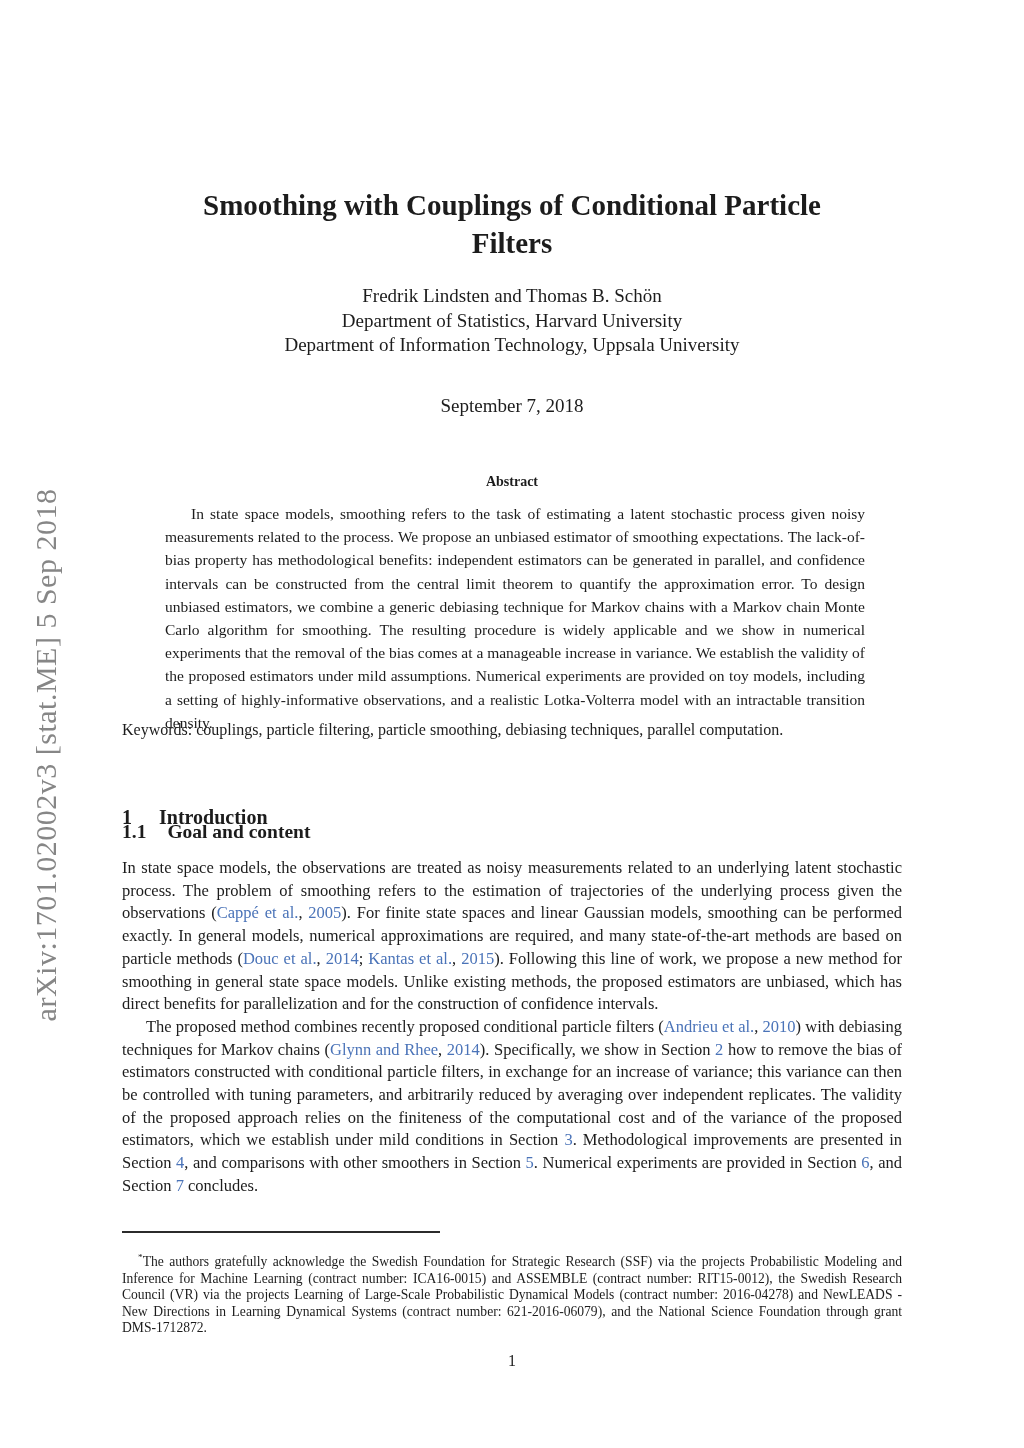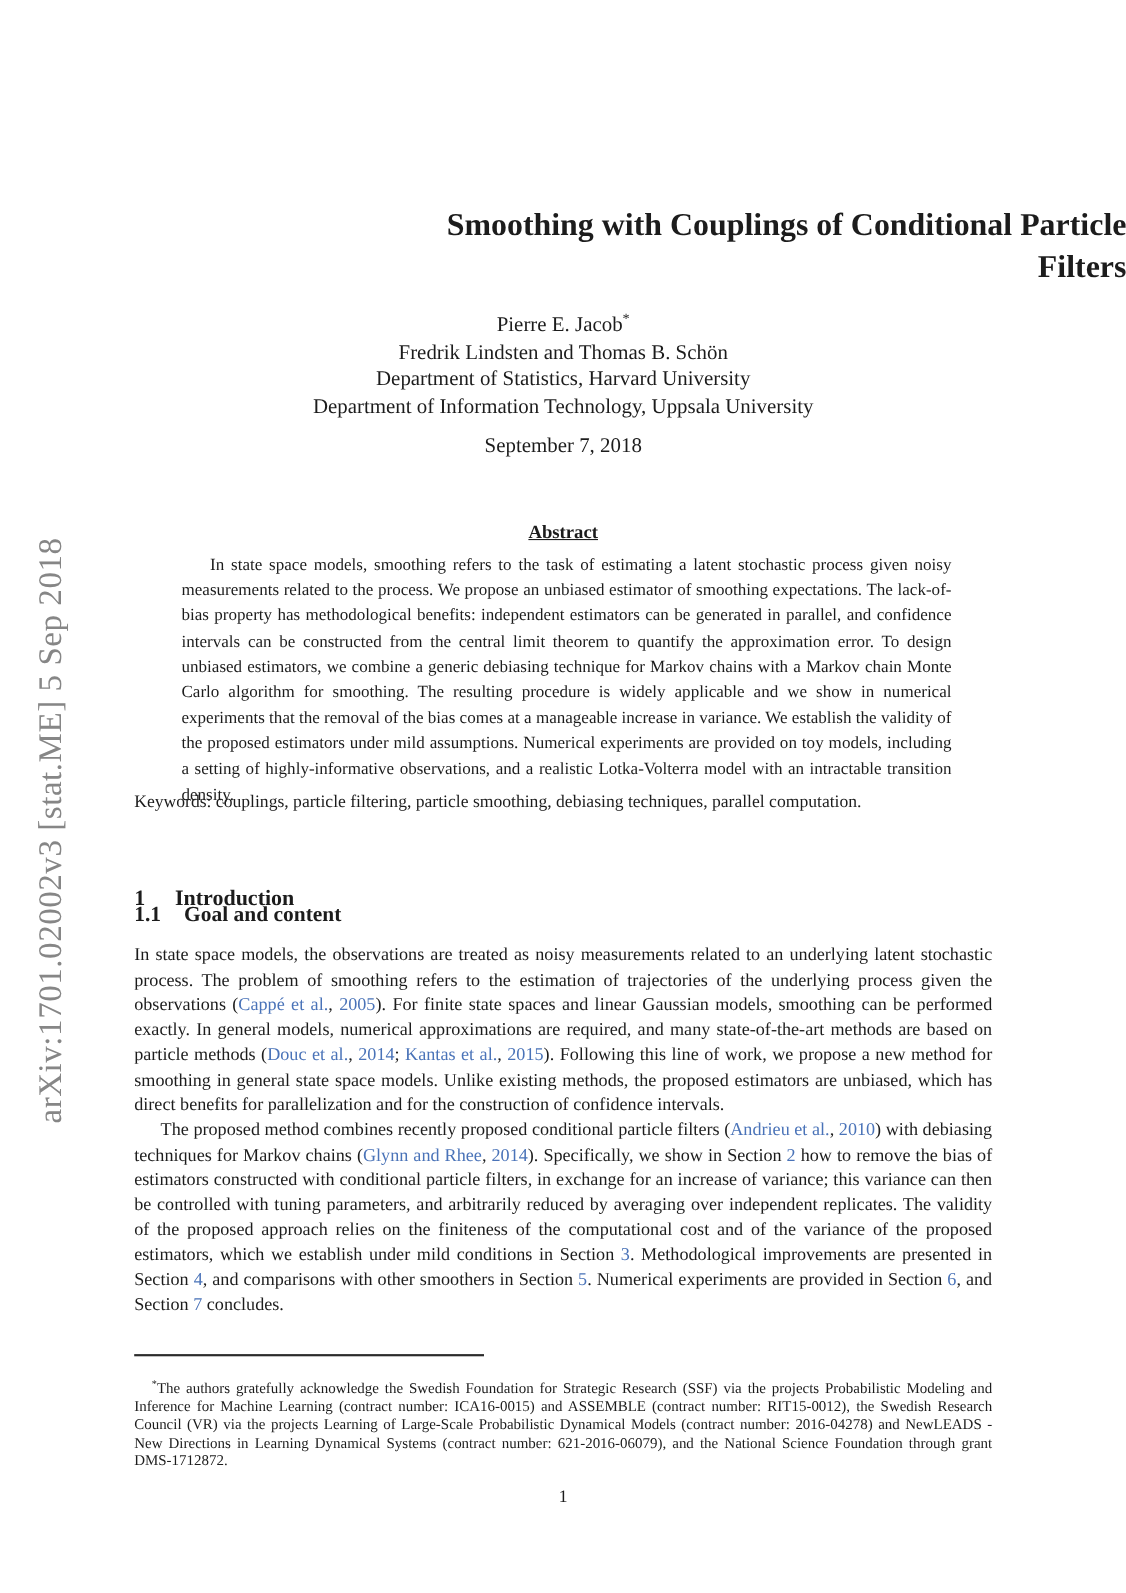--- a/index.html
+++ b/index.html
@@ -21,33 +21,33 @@
     position:absolute;
     top:755px;left:46px;
     transform:translate(-50%,-50%) rotate(-90deg);
     white-space:nowrap;
     font-size:30px;
     color:var(--stamp);
     letter-spacing:0.5px;
   }
   .title{
     position:absolute;top:186px;left:0;width:100%;
-    text-align:right;font-weight:bold;font-size:29px;line-height:38px;
+    text-align:center;font-weight:bold;font-size:29px;line-height:38px;
   }
   .authors{
     position:absolute;top:284px;left:0;width:100%;
     text-align:center;font-size:19px;line-height:24.6px;
   }
   .date{
     position:absolute;top:395px;left:0;width:100%;
     text-align:center;font-size:19px;
   }
   .abstract-heading{
     position:absolute;top:474px;left:0;width:100%;
-    text-align:center;font-size:17px;font-weight:bold;text-decoration:underline;
+    text-align:center;font-size:14px;font-weight:bold;
   }
   .abstract-body{
     position:absolute;top:502px;left:165px;width:700px;
     font-size:15.5px;line-height:23.2px;
     text-align:justify;text-indent:26px;
   }
   .keywords{
     position:absolute;top:721px;left:122px;width:780px;
     font-size:16px;
   }
@@ -88,21 +88,20 @@
 <div class="page">
 
   <div class="arxiv-stamp">arXiv:1701.02002v3  [stat.ME]  5 Sep 2018</div>
 
   <div class="title">
     <span style="display:block">Smoothing with Couplings of Conditional Particle</span>
     <span style="display:block">Filters</span>
   </div>
 
   <div class="authors">
-    <span style="display:block"><span>Pierre E. Jacob</span><sup>*</sup></span>
     <span style="display:block">Fredrik Lindsten and Thomas B. Schön</span>
     <span style="display:block">Department of Statistics, Harvard University</span>
     <span style="display:block">Department of Information Technology, Uppsala University</span>
   </div>
 
   <div class="date">September 7, 2018</div>
 
   <div class="abstract-heading">Abstract</div>
 
   <div class="abstract-body">In state space models, smoothing refers to the task of estimating a latent stochastic process given noisy measurements related to the process. We propose an unbiased estimator of smoothing expectations. The lack-of-bias property has methodological benefits: independent estimators can be generated in parallel, and confidence intervals can be constructed from the central limit theorem to quantify the approximation error. To design unbiased estimators, we combine a generic debiasing technique for Markov chains with a Markov chain Monte Carlo algorithm for smoothing. The resulting procedure is widely applicable and we show in numerical experiments that the removal of the bias comes at a manageable increase in variance. We establish the validity of the proposed estimators under mild assumptions. Numerical experiments are provided on toy models, including a setting of highly-informative observations, and a realistic Lotka-Volterra model with an intractable transition density.</div>

